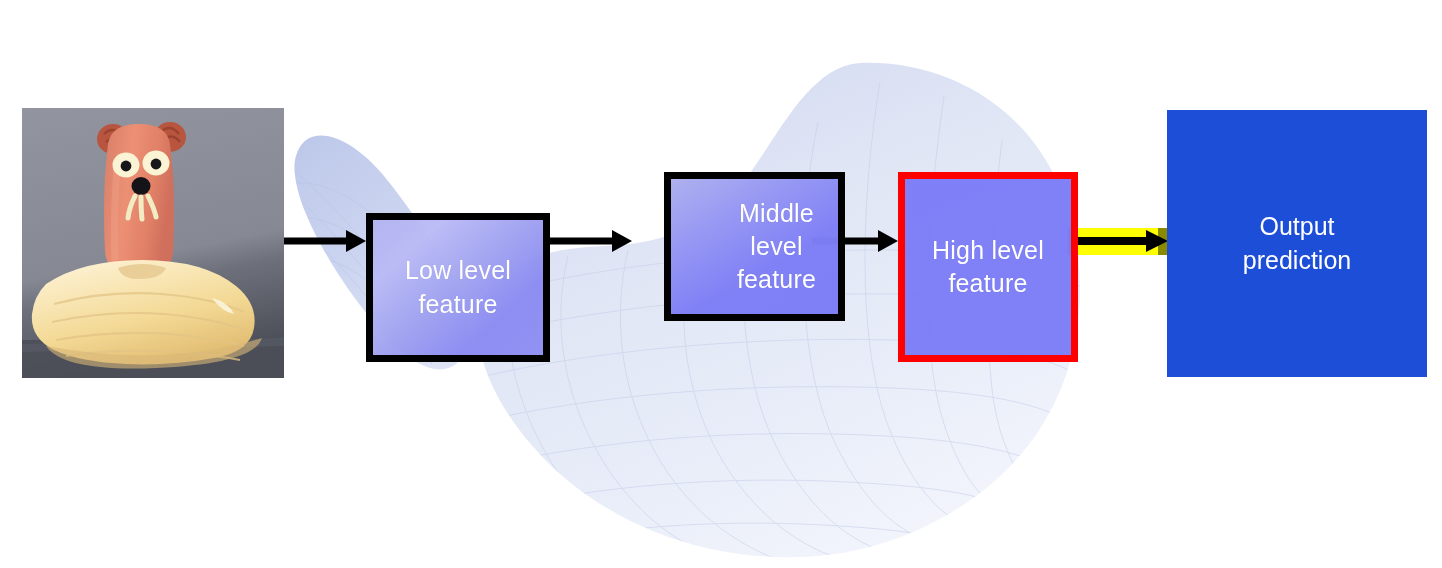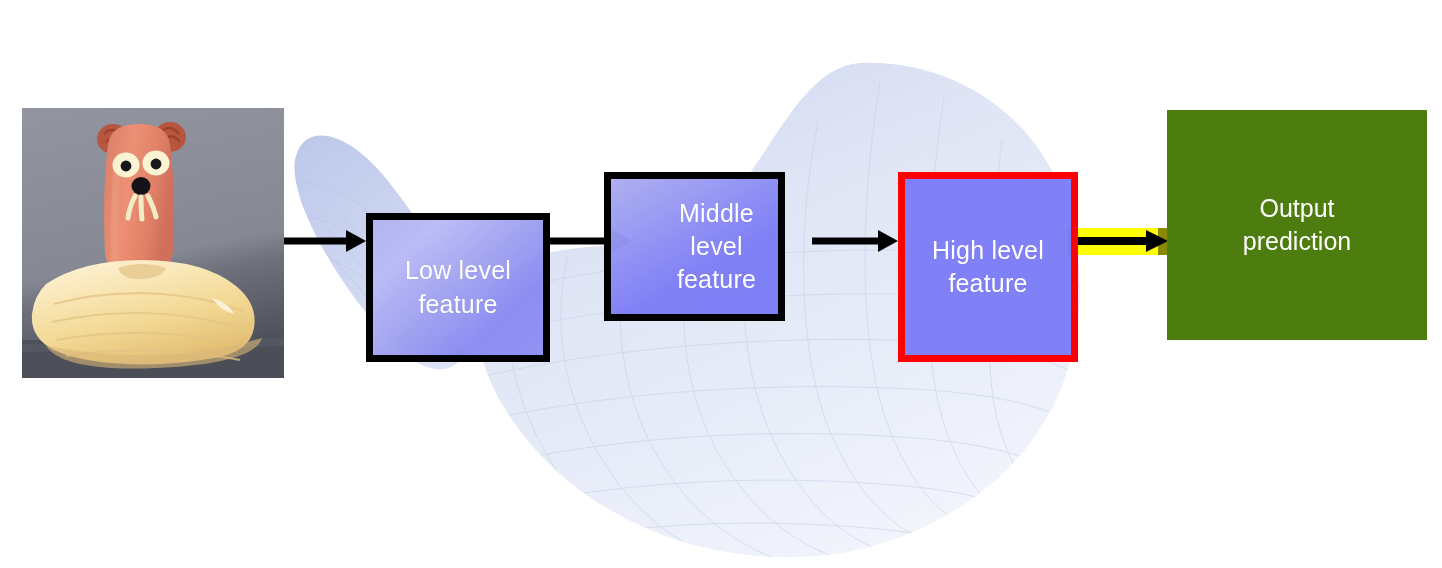--- a/index.html
+++ b/index.html
@@ -63,21 +63,21 @@
     background:
       linear-gradient(138deg,
         rgba(178,180,240,0.96) 0%,
         rgba(186,186,246,0.97) 22%,
         rgba(160,162,240,0.96) 48%,
         rgba(139,139,242,0.97) 74%,
         rgba(143,143,243,0.97) 100%);
     margin-top: 41px;
   }
   #box-mid {
-    left: 604px;
+    left: 664px;
     top: 172px;
     width: 181px;
     height: 149px;
     border: 7px solid #000000;
     background:
       linear-gradient(150deg,
         rgba(171,173,238,0.96) 0%,
         rgba(149,150,243,0.97) 30%,
         rgba(127,127,246,0.98) 62%,
         rgba(125,125,246,0.98) 100%);
@@ -89,22 +89,22 @@
     width: 180px;
     height: 190px;
     border: 7px solid #ff0000;
     background: rgba(124,124,247,0.97);
   }
   #box-output {
     position: absolute;
     left: 1167px;
     top: 110px;
     width: 260px;
-    height: 230px;
-    background: #4d7c0f;
+    height: 267px;
+    background: #1d4ed8;
     display: flex;
     align-items: center;
     justify-content: center;
     text-align: center;
     color: #ffffff;
     font-size: 25px;
     line-height: 1.33;
     white-space: pre-line;
   }
 

